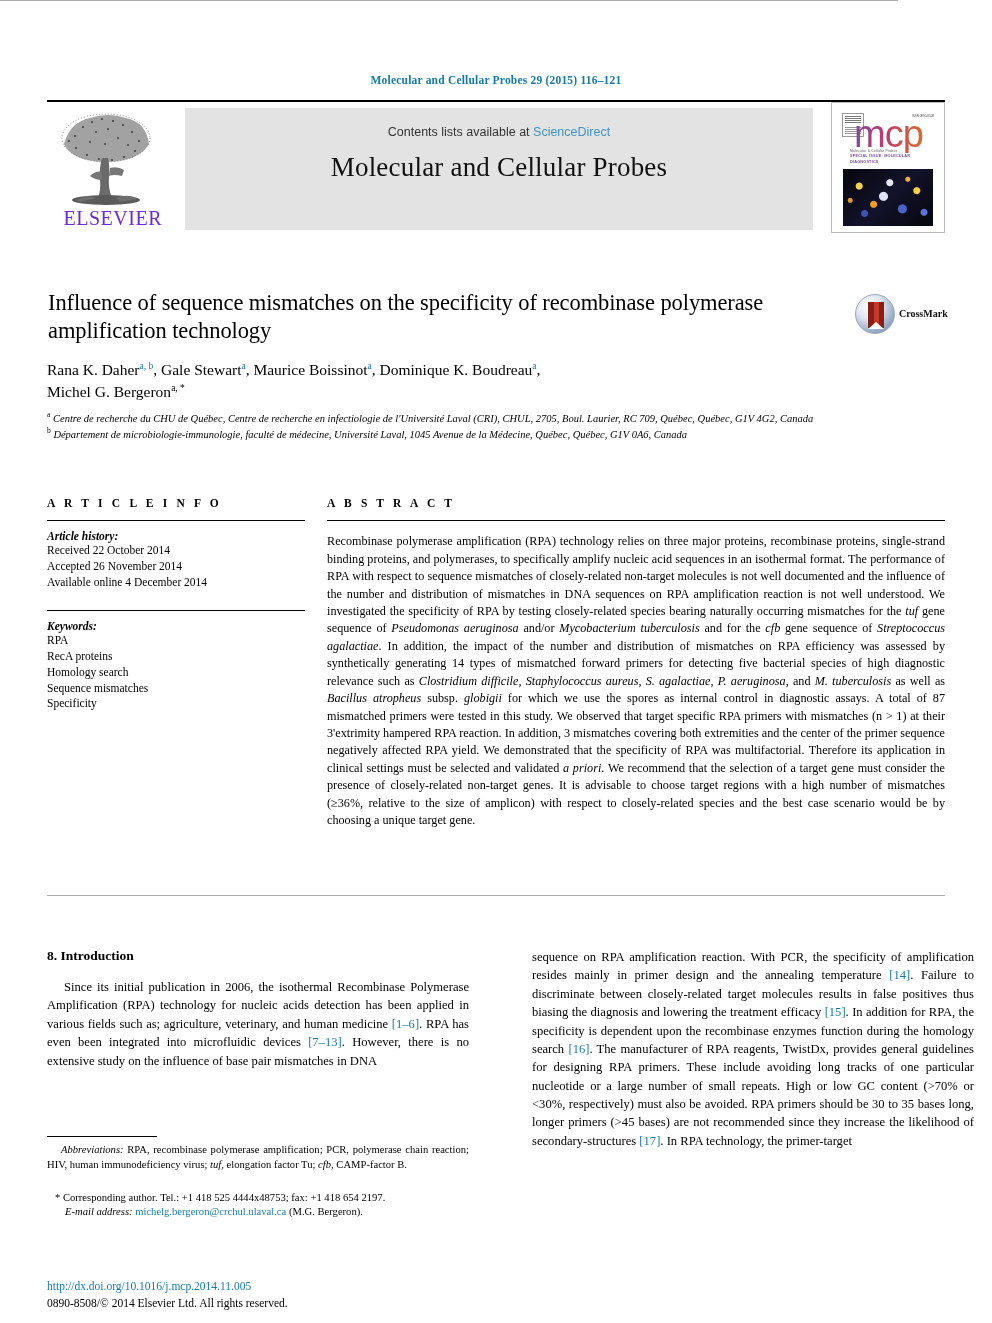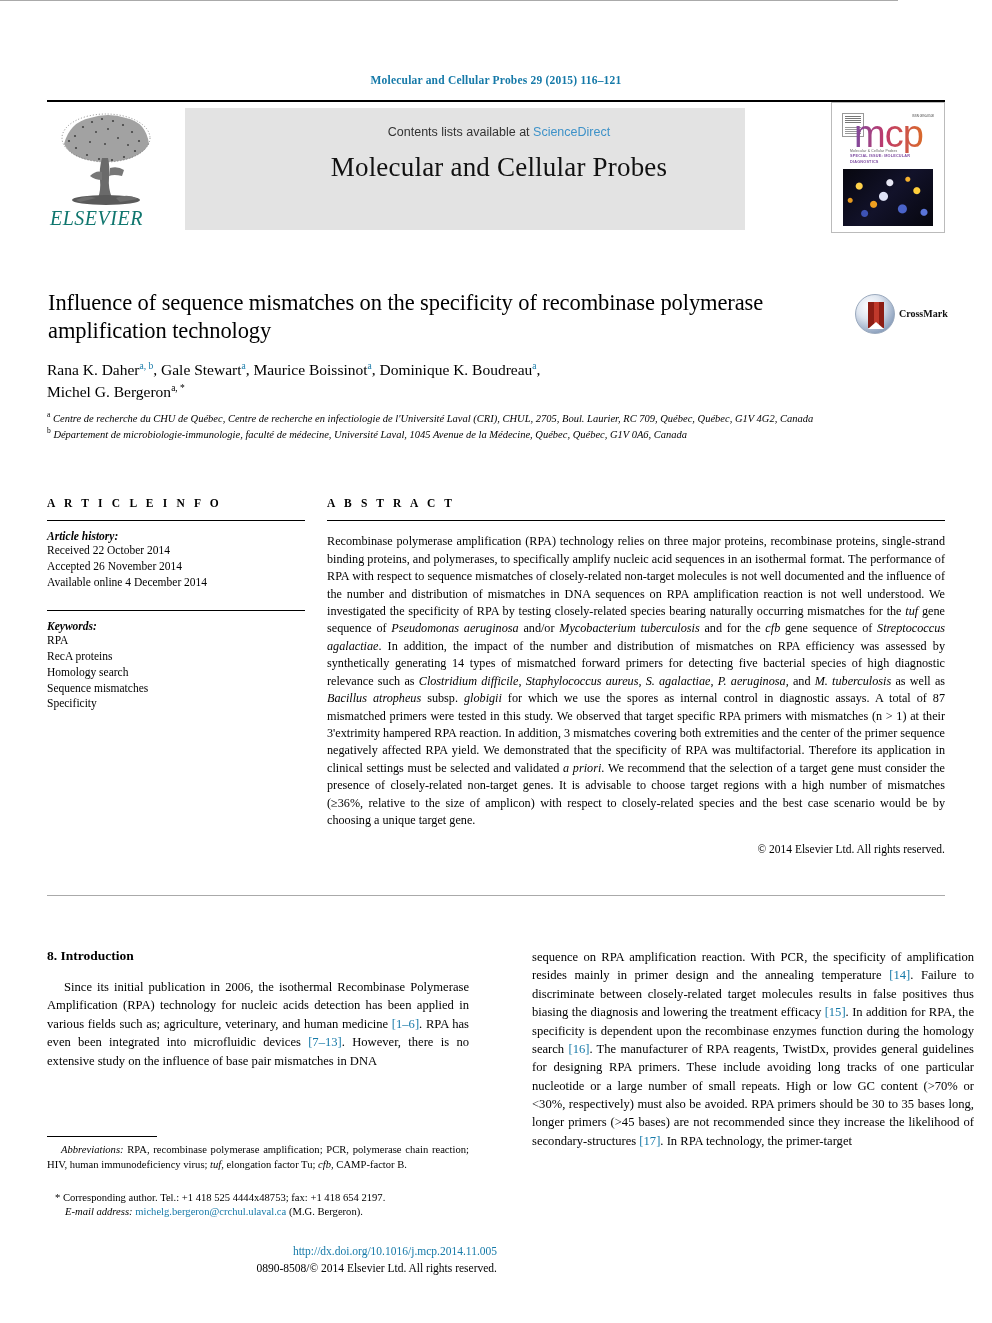--- a/index.html
+++ b/index.html
@@ -58,32 +58,31 @@
     left: 3px;
     width: 112px;
     height: 120px;
   }
   .tree-svg { display: block; }
   .elsevier-word {
     position: absolute;
     bottom: 0px;
     left: 0px;
     width: 112px;
-    text-align: left;
+    text-align: right;
     font-family: "Liberation Serif", serif;
     font-size: 20px;
     letter-spacing: 0.5px;
-    color: #0f766e;
-    font-style: italic;
+    color: #6d28d9;
   }
   .banner-grey {
     position: absolute;
     top: 8px;
     left: 138px;
-    width: 560px;
+    width: 628px;
     height: 122px;
     background: #e3e3e3;
   }
   .contents-line {
     position: absolute;
     top: 17px;
     left: 0;
     width: 628px;
     text-align: center;
     font-family: "Liberation Sans", sans-serif;
@@ -366,27 +365,26 @@
     text-align: justify;
   }
   .footnotes i { font-style: italic; }
   .fn-abbr { text-indent: 14px; }
   .fn-corr { text-indent: 8px; margin-top: 18px; }
   .fn-email { padding-left: 18px; }
   .link { color: #1579a8; }
 
   .bottom-block {
     position: absolute;
-    top: 1243px;
+    top: 1278px;
     left: 47px;
     width: 450px;
     font-family: "Liberation Serif", serif;
     font-size: 11.5px;
     line-height: 1.5;
-    text-align: right;
   }
   .doi-link { color: #1579a8; }
 </style>
 </head>
 <body>
 
 <div class="page">
 
   <div class="running-head">Molecular and Cellular Probes 29 (2015) 116–121</div>
 
@@ -498,21 +496,20 @@
     <div class="info-line">RecA proteins</div>
     <div class="info-line">Homology search</div>
     <div class="info-line">Sequence mismatches</div>
     <div class="info-line">Specificity</div>
   </div>
 
   <div class="abstract-col">
     <div class="sec-head">A B S T R A C T</div>
     <hr class="hr-thin">
     <p class="abstract-body">Recombinase polymerase amplification (RPA) technology relies on three major proteins, recombinase proteins, single-strand binding proteins, and polymerases, to specifically amplify nucleic acid sequences in an isothermal format. The performance of RPA with respect to sequence mismatches of closely-related non-target molecules is not well documented and the influence of the number and distribution of mismatches in DNA sequences on RPA amplification reaction is not well understood. We investigated the specificity of RPA by testing closely-related species bearing naturally occurring mismatches for the <i>tuf</i> gene sequence of <i>Pseudomonas aeruginosa</i> and/or <i>Mycobacterium tuberculosis</i> and for the <i>cfb</i> gene sequence of <i>Streptococcus agalactiae</i>. In addition, the impact of the number and distribution of mismatches on RPA efficiency was assessed by synthetically generating 14 types of mismatched forward primers for detecting five bacterial species of high diagnostic relevance such as <i>Clostridium difficile</i>, <i>Staphylococcus aureus</i>, <i>S. agalactiae</i>, <i>P. aeruginosa</i>, and <i>M. tuberculosis</i> as well as <i>Bacillus atropheus</i> subsp. <i>globigii</i> for which we use the spores as internal control in diagnostic assays. A total of 87 mismatched primers were tested in this study. We observed that target specific RPA primers with mismatches (n&nbsp;&gt;&nbsp;1) at their 3'extrimity hampered RPA reaction. In addition, 3 mismatches covering both extremities and the center of the primer sequence negatively affected RPA yield. We demonstrated that the specificity of RPA was multifactorial. Therefore its application in clinical settings must be selected and validated <i>a priori</i>. We recommend that the selection of a target gene must consider the presence of closely-related non-target genes. It is advisable to choose target regions with a high number of mismatches (≥36%, relative to the size of amplicon) with respect to closely-related species and the best case scenario would be by choosing a unique target gene.</p>
-    <div class="copyright">© 2014 Elsevier Ltd. All rights reserved.</div>
   </div>
 
   <div class="rule-bot-abs"></div>
 
   <div class="body-left">
     <div class="sec-num-head">8. Introduction</div>
     <p class="para">Since its initial publication in 2006, the isothermal Recombinase Polymerase Amplification (RPA) technology for nucleic acids detection has been applied in various fields such as; agriculture, veterinary, and human medicine <span class="ref">[1–6]</span>. RPA has even been integrated into microfluidic devices <span class="ref">[7–13]</span>. However, there is no extensive study on the influence of base pair mismatches in DNA</p>
   </div>
 
   <div class="body-right">

